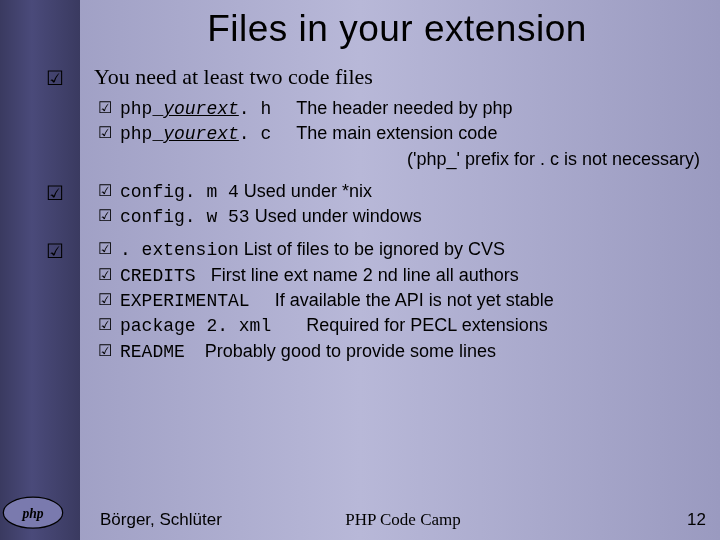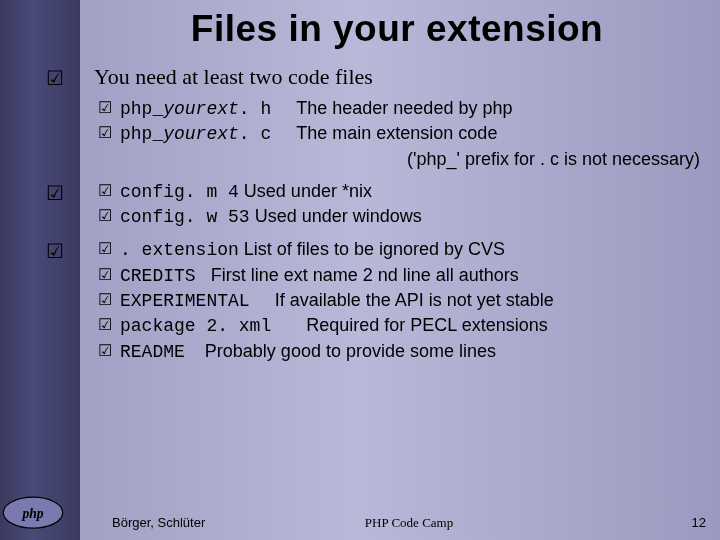--- a/index.html
+++ b/index.html
@@ -16,21 +16,21 @@
     background: linear-gradient(to right, #3a3a60 0%, #4a4a7a 40%, #3a3a60 100%);
   }
   .content {
     position: absolute;
     left: 80px; top: 0;
     width: 640px; height: 540px;
     padding: 8px 20px 0 14px;
   }
   .title {
     font-size: 37px;
-    font-weight: 700;
+    font-weight: 400;
     color: #000;
     text-align: center;
     margin-bottom: 14px;
     letter-spacing: 0.5px;
   }
   .section {
     margin-bottom: 6px;
     position: relative;
   }
   .section-head {
@@ -56,33 +56,33 @@
     line-height: 1.35;
     position: relative;
   }
   .item-check {
     position: absolute;
     left: -22px;
     top: 1px;
     font-size: 16px;
   }
   .mono { font-family: "Courier New", monospace; }
-  .under-italic { font-style: italic; }
+  .under-italic { font-style: italic; text-decoration: underline; }
   .note {
     font-size: 18px;
     padding-left: 52px;
     line-height: 1.35;
     text-align: right;
   }
   .footer {
     position: absolute;
     bottom: 10px;
-    left: 112px;
+    left: 100px;
     right: 14px;
-    font-size: 13px;
+    font-size: 17px;
     color: #000;
   }
   .footer-center {
     position: absolute;
     left: 50%;
     transform: translateX(-50%);
     font-family: Liberation Serif, serif;
   }
   .footer-right {
     position: absolute;

